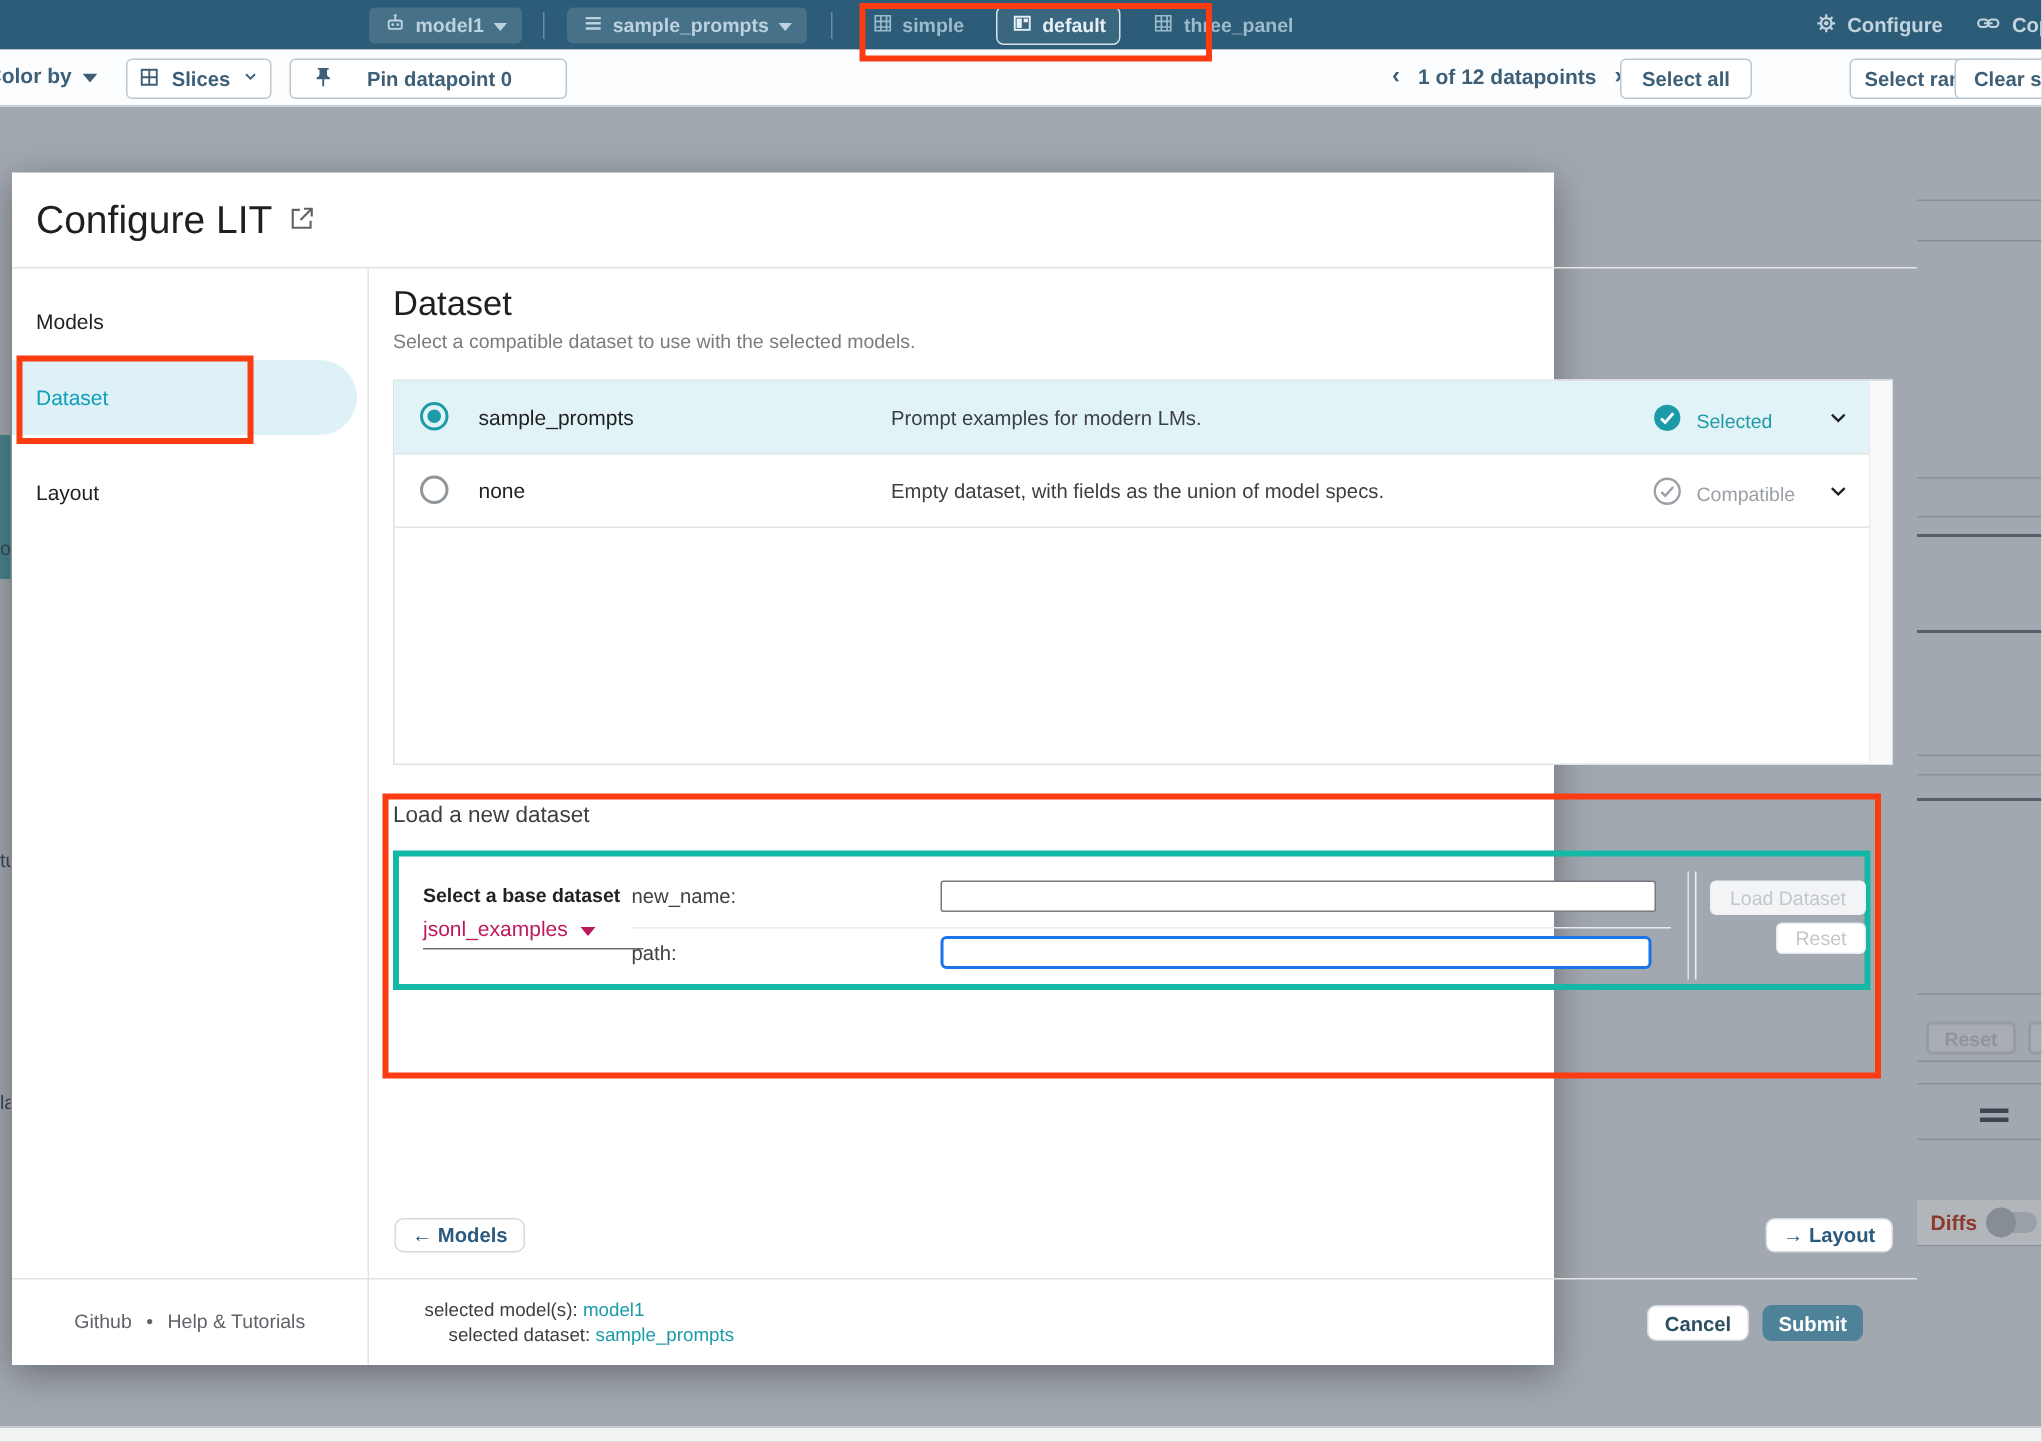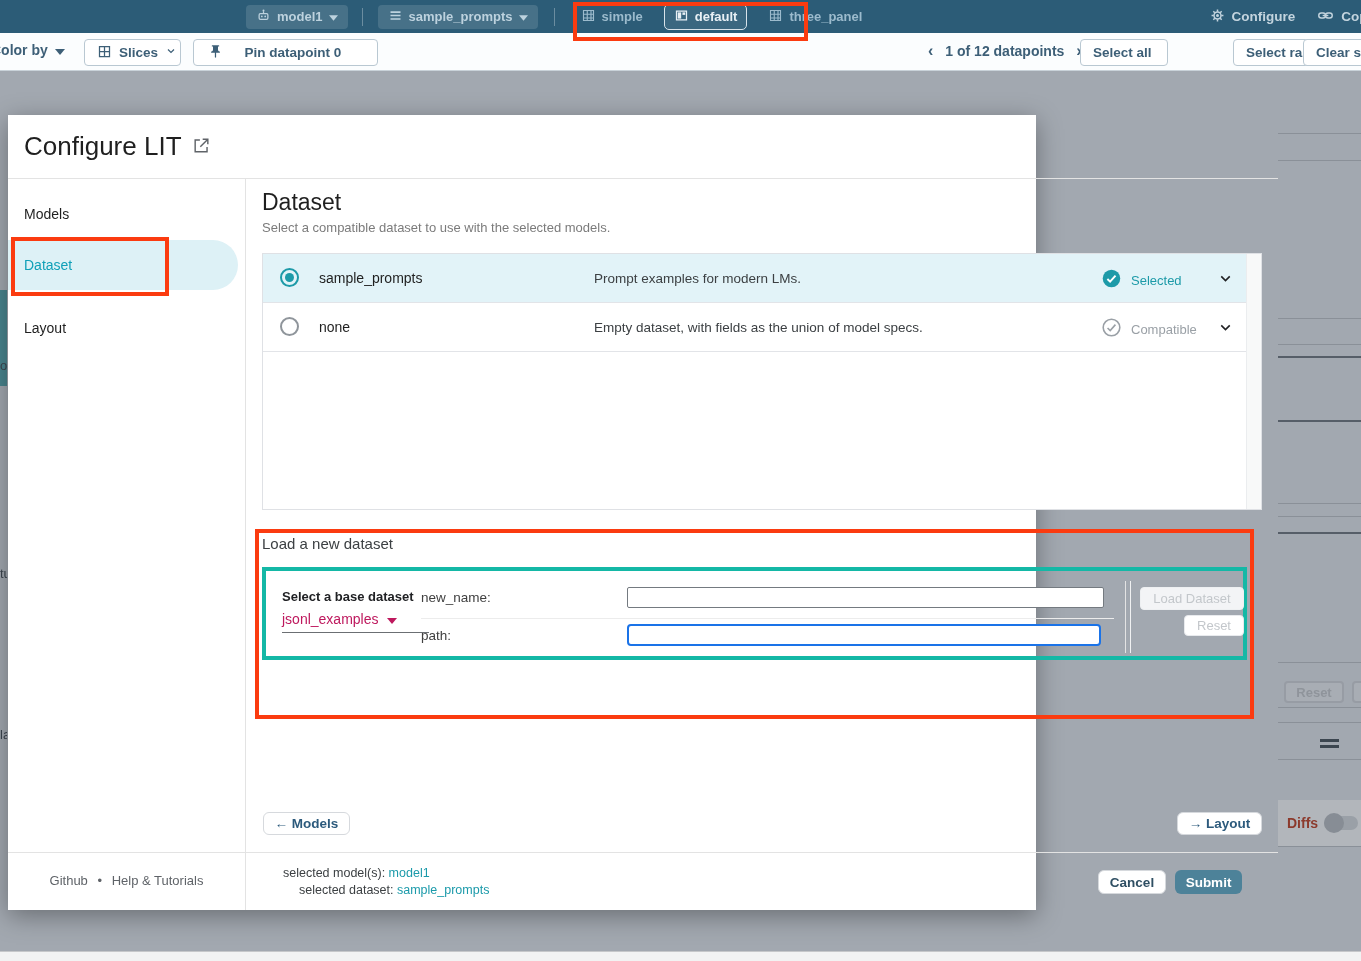--- a/index.html
+++ b/index.html
@@ -13,35 +13,35 @@
           background:rgba(255,255,255,.13);color:#bdd2de;font-size:13px;font-weight:600;}
   .tb-divider{width:1px;height:18px;background:rgba(255,255,255,.30);}
   .tb-tab{display:flex;align-items:center;gap:6px;height:26px;padding:0 9px;color:#9cbbcd;font-size:13px;font-weight:600;border-radius:5px;border:1px solid transparent;}
   .tb-tab.sel{border-color:#d8e3ea;color:#e8f0f5;background:rgba(255,255,255,.07);}
   .tb-right{display:flex;align-items:center;gap:22px;color:#c3d4de;font-size:13.5px;font-weight:600;margin-left:auto;}
   .tb-right .item{display:flex;align-items:center;gap:7px;white-space:nowrap;}
   .ic{display:inline-block;vertical-align:middle;}
 
   
   .toolbar2{position:absolute;left:0;top:33px;width:1361px;height:38px;background:#fbfdfe;border-bottom:1px solid #c9d2d9;z-index:10;color:#3d5f77;}
-  .t2-btn{position:absolute;top:6px;height:27px;display:flex;align-items:center;justify-content:flex-start;gap:7px;
+  .t2-btn{position:absolute;top:6px;height:27px;display:flex;align-items:center;justify-content:center;gap:7px;
           border:1px solid #b9c8d2;border-radius:4px;background:#fff;color:#3d5f77;font-size:13.5px;font-weight:600;padding:0 12px;white-space:nowrap;}
   .t2-plain{position:absolute;top:9px;display:flex;align-items:center;gap:7px;font-size:14px;font-weight:600;color:#3d5f77;white-space:nowrap;}
 
   
   .backdrop{position:absolute;inset:0;z-index:1;}
   .bd-base{position:absolute;left:0;top:71px;width:1361px;height:890px;background:#a2a8b0;}
   .bd-band{position:absolute;left:832px;top:85px;width:529px;height:28px;background:#a7acb3;border-top:1px solid #8c929a;border-bottom:1px solid #70767e;display:flex;align-items:center;}
   .bd-band .vline{width:1px;height:28px;background:#bfc3c8;margin:0 0 0 69px;}
   .bd-title{margin-left:14px;font-size:14.5px;font-weight:600;color:#23282f;}
   .bd-line{position:absolute;left:1278px;width:83px;height:1px;background:#8a9098;}
   .bd-line.dark{background:#565e68;height:2px;}
   .bd-btn{position:absolute;display:flex;align-items:center;justify-content:center;border:2px solid #979ca4;border-radius:4px;
           color:#8f949b;font-size:13px;font-weight:700;background:#a8adb4;}
-  .bd-diffs{position:absolute;left:1278px;top:800px;width:83px;height:47px;background:#b2b6bb;border-bottom:1px solid #8a9098;display:flex;align-items:center;gap:6px;padding-left:9px;}
+  .bd-diffs{position:absolute;left:1278px;top:800px;width:83px;height:31px;background:#b2b6bb;border-bottom:1px solid #8a9098;display:flex;align-items:center;gap:6px;padding-left:9px;}
   .bd-diffs .lbl{font-size:14px;font-weight:700;color:#8c3a2c;}
   .toggle{position:relative;width:34px;height:14px;border-radius:7px;background:#9aa0a7;flex:0 0 auto;}
   .toggle .knob{position:absolute;left:0;top:-3px;width:20px;height:20px;border-radius:50%;background:#878d95;}
   .burger{position:absolute;left:1320px;top:739px;width:19px;}
   .burger i{display:block;height:3px;background:#3c4650;margin-bottom:3px;}
   .bd-bottom{position:absolute;left:0;top:951px;width:1361px;height:10px;background:#f2f3f3;border-top:1px solid #c6c8ca;}
   .teal-strip{position:absolute;left:0;top:290px;width:7px;height:96px;background:#49858e;}
   .frag{position:absolute;left:0;width:7px;overflow:hidden;font-size:13px;color:#3c4650;white-space:nowrap;}
 
   

